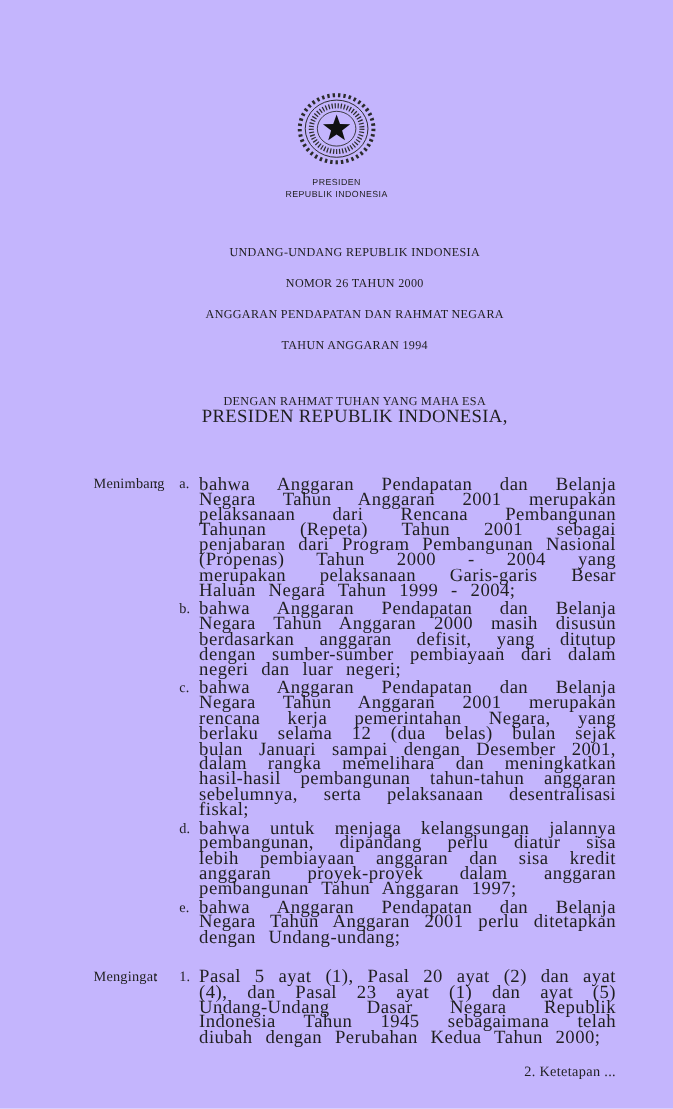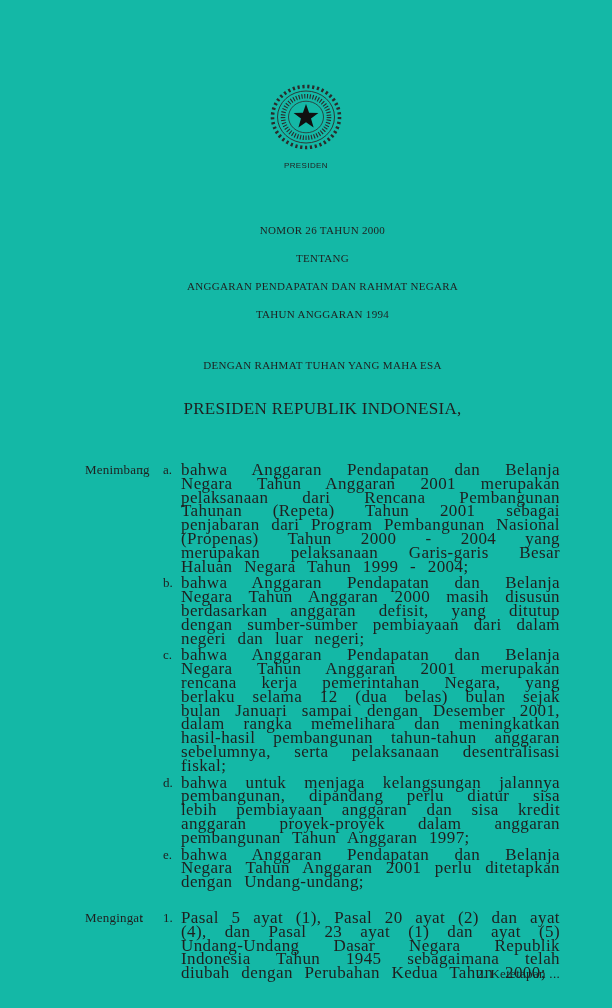--- a/index.html
+++ b/index.html
@@ -1,21 +1,21 @@
 <!DOCTYPE html>
 <html><head>
 <meta charset="utf-8">
 <style>
   * { margin: 0; padding: 0; box-sizing: border-box; }
   html, body { background: #ffffff; }
   .page {
     position: relative;
     width: 612px;
     height: 1008px;
-    background: #14b8a6;
+    background: #c4b5fd;
     color: #1f1f1f;
     font-family: "Liberation Serif", serif;
     overflow: hidden;
   }
 
   
   .letterhead {
     position: absolute;
     top: 84px;
     left: 0;
@@ -43,21 +43,21 @@
     font-size: 11px;
     letter-spacing: 0.3px;
     line-height: 13px;
     margin-bottom: 15px;
   }
   .invocation {
     font-size: 11px;
     letter-spacing: 0.3px;
     line-height: 13px;
     margin-top: 38px;
-    margin-bottom: 30px;
+    margin-bottom: 0;
     text-align: center;
   }
   .authority {
     font-size: 17px;
     letter-spacing: 0.3px;
     line-height: 13px;
   }
 
   .section { display: flex; align-items: flex-start; }
   .section-considering { margin-top: 48px; }
@@ -112,27 +112,28 @@
 
   <div class="letterhead">
     <svg class="seal" width="74" height="66" viewBox="0 0 74 66" aria-hidden="true">
       <ellipse cx="37" cy="33" rx="33.5" ry="30.5" fill="none" stroke="#2b2b2b" stroke-width="3.6" stroke-dasharray="2.2 2.7"></ellipse>
       <ellipse cx="37" cy="33" rx="28.5" ry="26" fill="none" stroke="#2b2b2b" stroke-width="0.9"></ellipse>
       <ellipse cx="37" cy="33" rx="23" ry="20.8" fill="none" stroke="#2b2b2b" stroke-width="4.6" stroke-dasharray="1.1 1.7"></ellipse>
       <ellipse cx="37" cy="33" rx="17.5" ry="15.8" fill="none" stroke="#2b2b2b" stroke-width="0.8"></ellipse>
       <polygon points="37,20 40.1,28.8 49.4,29 42,34.6 44.6,43.5 37,38.2 29.4,43.5 32,34.6 24.6,29 33.9,28.8" fill="#101010"></polygon>
     </svg>
     <div class="lh-text">PRESIDEN</div>
+    <div class="lh-text">REPUBLIK INDONESIA</div>
   </div>
 
   <div class="doc-body">
 
     <div class="titles">
+      <div class="title-line">UNDANG-UNDANG REPUBLIK INDONESIA</div>
       <div class="title-line">NOMOR 26 TAHUN 2000</div>
-      <div class="title-line">TENTANG</div>
       <div class="title-line">ANGGARAN PENDAPATAN DAN RAHMAT NEGARA</div>
       <div class="title-line">TAHUN ANGGARAN 1994</div>
       <div class="invocation">DENGAN RAHMAT TUHAN YANG MAHA ESA</div>
       <div class="authority">PRESIDEN REPUBLIK INDONESIA,</div>
     </div>
 
     <div class="section section-considering">
       <div class="section-label">Menimbang</div>
       <div class="section-colon">:</div>
       <div class="section-items">

